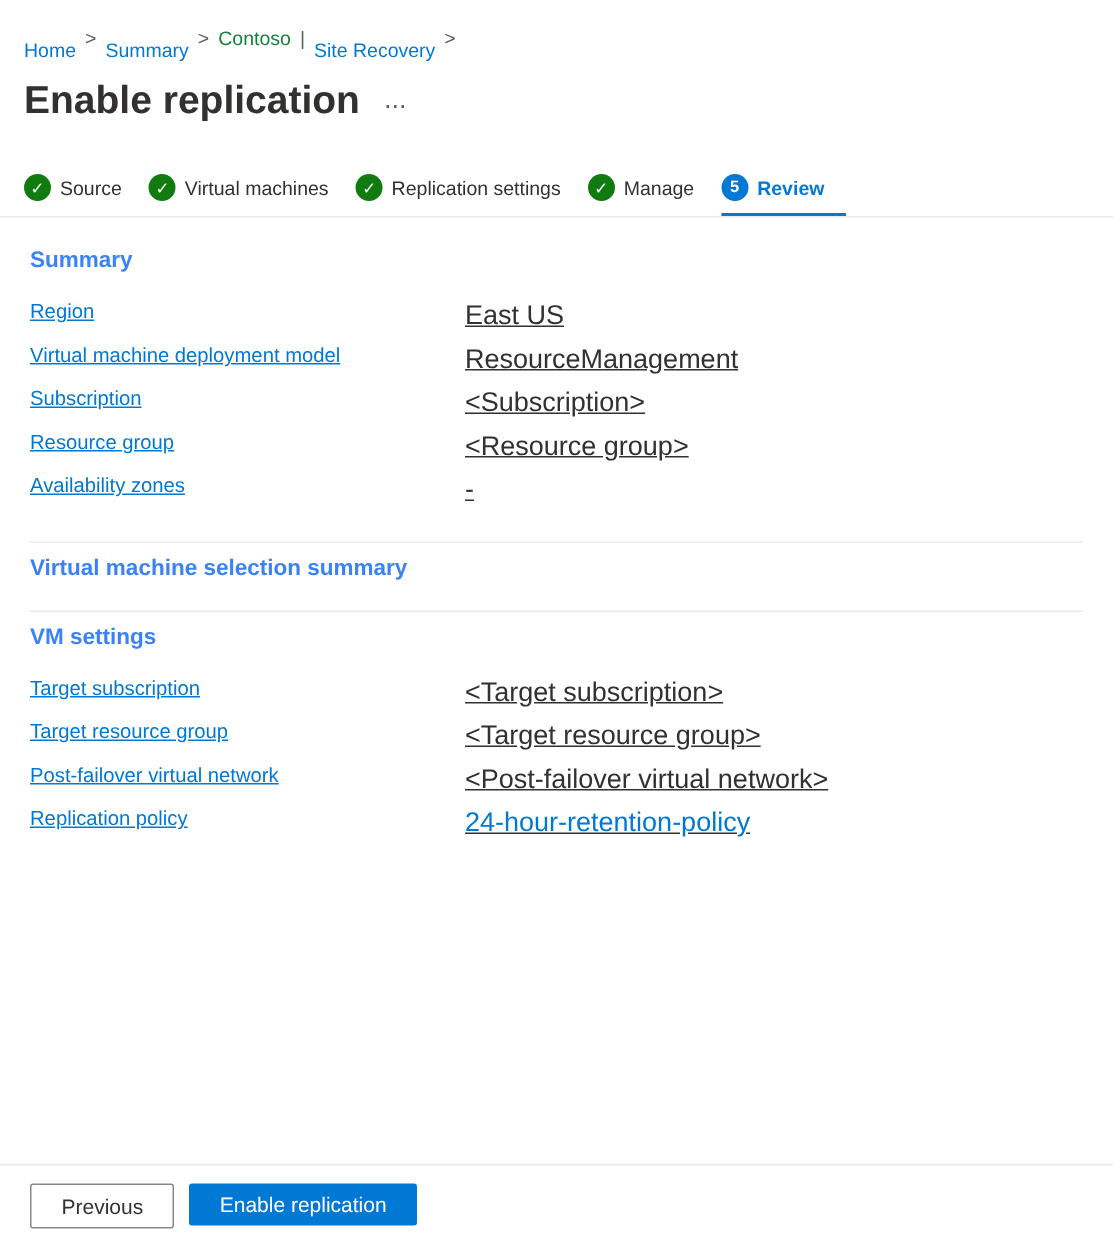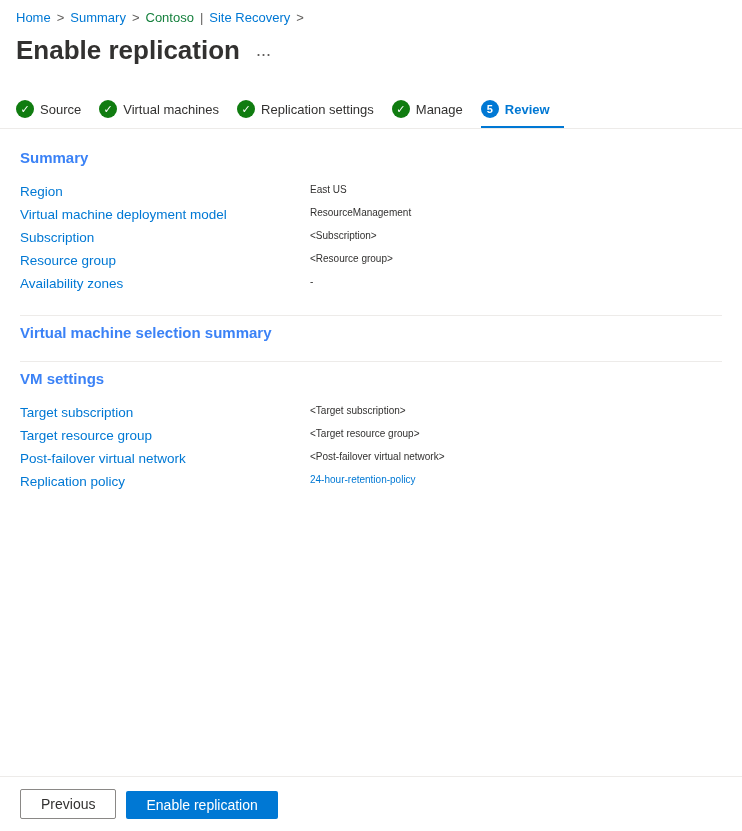--- a/index.html
+++ b/index.html
@@ -17,20 +17,21 @@
     .breadcrumb {
       padding: 10px 16px 6px 16px;
       display: flex;
       align-items: center;
       gap: 6px;
       font-size: 13px;
     }
     .breadcrumb a {
       color: #0078d4;
       text-decoration: none;
+      margin-top: 16px;
     }
     .breadcrumb .sep { color: #605e5c; }
     .breadcrumb .current { color: #15803d; font-weight: 400; }
 
     
     .page-title-row {
       padding: 4px 16px 16px 16px;
       display: flex;
       align-items: center;
       gap: 10px;
@@ -116,46 +117,47 @@
 
     
     .summary-table {
       width: 100%;
       border-collapse: collapse;
       margin-bottom: 10px;
     }
     .summary-table td {
       padding: 4px 0;
       vertical-align: top;
+      text-decoration: underline;
     }
     .summary-table td:first-child {
       color: #0078d4;
       width: 290px;
       font-size: 13.5px;
     }
     .summary-table td:last-child {
       color: #323130;
-      font-size: 10px;
+      font-size: 18px;
     }
     .link-value {
       color: #0078d4;
       cursor: pointer;
     }
 
     
     .footer {
       position: fixed;
       bottom: 0;
       left: 0;
       width: 742px;
       background: #fff;
       border-top: 1px solid #edebe9;
       padding: 12px 20px;
       display: flex;
-      align-items: flex-end;
+      align-items: flex-start;
       gap: 10px;
     }
     .btn-previous {
       padding: 6px 20px;
       border: 1px solid #8a8886;
       background: #fff;
       color: #323130;
       font-size: 14px;
       cursor: pointer;
       border-radius: 2px;

